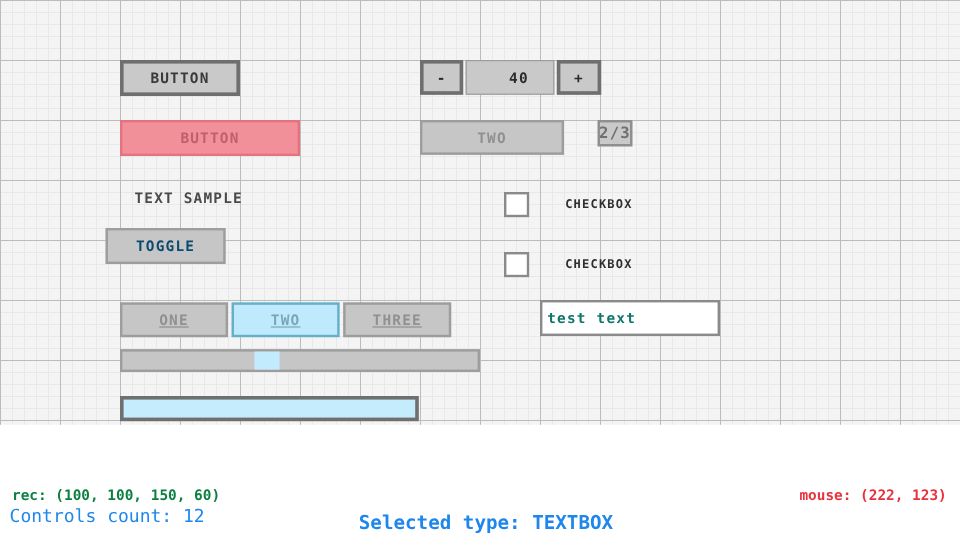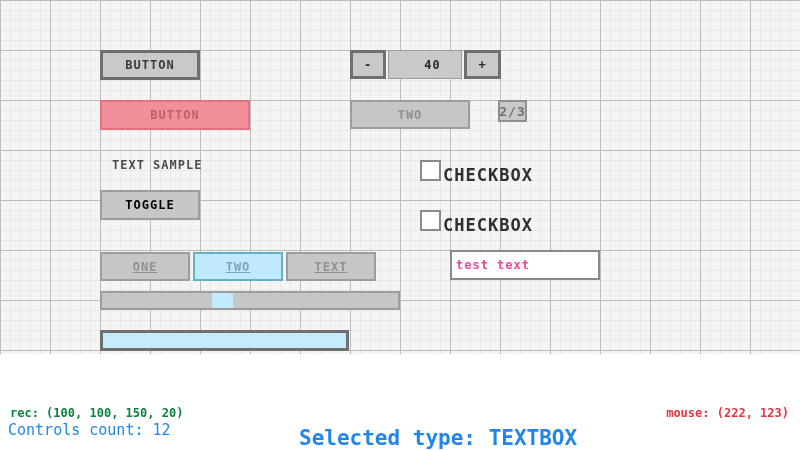--- a/index.html
+++ b/index.html
@@ -21,22 +21,22 @@
     font-size:12px;font-weight:bold;letter-spacing:1px;
     white-space:nowrap;
   }
   
   .btn-main{left:100px;top:50px;width:100px;height:30px;
     background:#c9c9c9;border:3px solid #6f6f6f;color:#3a3a3a;}
   .btn-red{left:100px;top:100px;width:150px;height:30px;
     background:#f2909a;border:2px solid #e5737f;color:#c05f6a;}
   .text-sample{left:112px;top:158px;color:#4a4a4a;
     font-size:12px;font-weight:bold;letter-spacing:1px;text-align:right;}
-  .btn-toggle{left:100px;top:190px;width:100px;height:30px;
-    background:#c6c6c6;border:2px solid #9d9d9d;color:#000000;}
+  .btn-toggle{left:88px;top:190px;width:100px;height:30px;
+    background:#c6c6c6;border:2px solid #9d9d9d;color:#0c4a6e;}
   .tab{top:252px;width:90px;height:29px;
     background:#c6c6c6;border:2px solid #9d9d9d;color:#909090;text-decoration:underline;}
   .tab-one{left:100px;}
   .tab-two{left:193px;background:#bfe9fc;border-color:#67aec9;color:#7ba6b8;}
   .tab-three{left:286px;}
   .slider-track{left:100px;top:291px;width:300px;height:19px;
     background:#c6c6c6;border:2px solid #9d9d9d;}
   .slider-handle{position:absolute;top:0;bottom:0;width:21px;
     background:#c2ebfd;}
   .progress{left:100px;top:330px;width:249px;height:21px;
@@ -48,50 +48,50 @@
     background:#c9c9c9;border:1px solid #9d9d9d;color:#2a2a2a;padding-left:15px;}
   .step-plus{left:464px;top:50px;width:37px;height:29px;
     background:#c9c9c9;border:3px solid #6f6f6f;color:#2a2a2a;}
   .spinner-main{left:350px;top:100px;width:120px;height:29px;
     background:#c6c6c6;border:2px solid #9d9d9d;color:#909090;}
   .spinner-badge{left:471px;top:100px;width:29px;height:22px;
     background:#c9c9c9;border:2px solid #8f8f8f;color:#707070;font-size:13px;margin-left:27px;}
   .checkbox-box{width:21px;height:21px;background:#ffffff;border:2px solid #8a8a8a;}
   .cb1{left:420px;top:160px;}
   .cb2{left:420px;top:210px;}
-  .checkbox-label{color:#2f2f2f;font-size:17px;font-weight:bold;letter-spacing:1px;}
+  .checkbox-label{color:#2f2f2f;font-size:10px;font-weight:bold;letter-spacing:1px;margin-left:28px;}
   .cbl1{left:443px;top:165px;}
   .cbl2{left:443px;top:215px;}
   .textbox{left:450px;top:250px;width:150px;height:30px;
-    background:#ffffff;border:2px solid #8a8a8a;color:#ec4899;
+    background:#ffffff;border:2px solid #8a8a8a;color:#0f766e;
     font-family:"DejaVu Sans Mono",monospace;font-size:12px;font-weight:bold;
     padding:0 0 0 4px;outline:none;letter-spacing:1px;}
   
   .st-rec{left:10px;top:406px;color:#0b8040;font-size:12px;font-weight:bold;}
   .st-count{left:8px;top:421px;color:#1e86ec;font-size:15px;font-weight:normal;}
-  .st-type{left:299px;top:426px;color:#1e86ec;font-size:21px;font-weight:bold;}
+  .st-type{left:299px;top:426px;color:#1e86ec;font-size:16px;font-weight:bold;}
   .st-mouse{right:11px;top:406px;color:#e8333f;font-size:12px;font-weight:bold;text-align:right;padding-left:24px;}
   .st-snap{right:8px;top:421px;color:#e8333f;font-size:24px;font-weight:bold;text-align:right;}
 </style>
 </head>
 <body>
 
 <div id="screen">
 
   <div class="abs ctl btn-main">BUTTON</div>
 
   <div class="abs ctl btn-red">BUTTON</div>
 
   <div class="abs text-sample">TEXT SAMPLE</div>
 
   <div class="abs ctl btn-toggle">TOGGLE</div>
 
   <div class="abs ctl tab tab-one">ONE</div>
   <div class="abs ctl tab tab-two">TWO</div>
-  <div class="abs ctl tab tab-three">TEXT</div>
+  <div class="abs ctl tab tab-three">THREE</div>
 
   <div class="abs slider-track">
     <div class="slider-handle" style="left: 37%;"></div>
   </div>
 
   <div class="abs progress"></div>
 
   <div class="abs ctl step-minus">-</div>
   <div class="abs ctl step-value">40</div>
   <div class="abs ctl step-plus">+</div>
@@ -100,18 +100,18 @@
   <div class="abs ctl spinner-badge">2/3</div>
 
   <div class="abs checkbox-box cb1"></div>
   <div class="abs checkbox-label cbl1">CHECKBOX</div>
 
   <div class="abs checkbox-box cb2"></div>
   <div class="abs checkbox-label cbl2">CHECKBOX</div>
 
   <input class="abs textbox" type="text" value="test text" style="">
 
-  <div class="abs st-rec">rec: (100, 100, 150, 20)</div>
+  <div class="abs st-rec">rec: (100, 100, 150, 60)</div>
   <div class="abs st-count">Controls count: 12</div>
   <div class="abs st-type">Selected type: TEXTBOX</div>
   <div class="abs st-mouse">mouse: (222, 123)</div>
 
 </div>
 
 </body></html>

